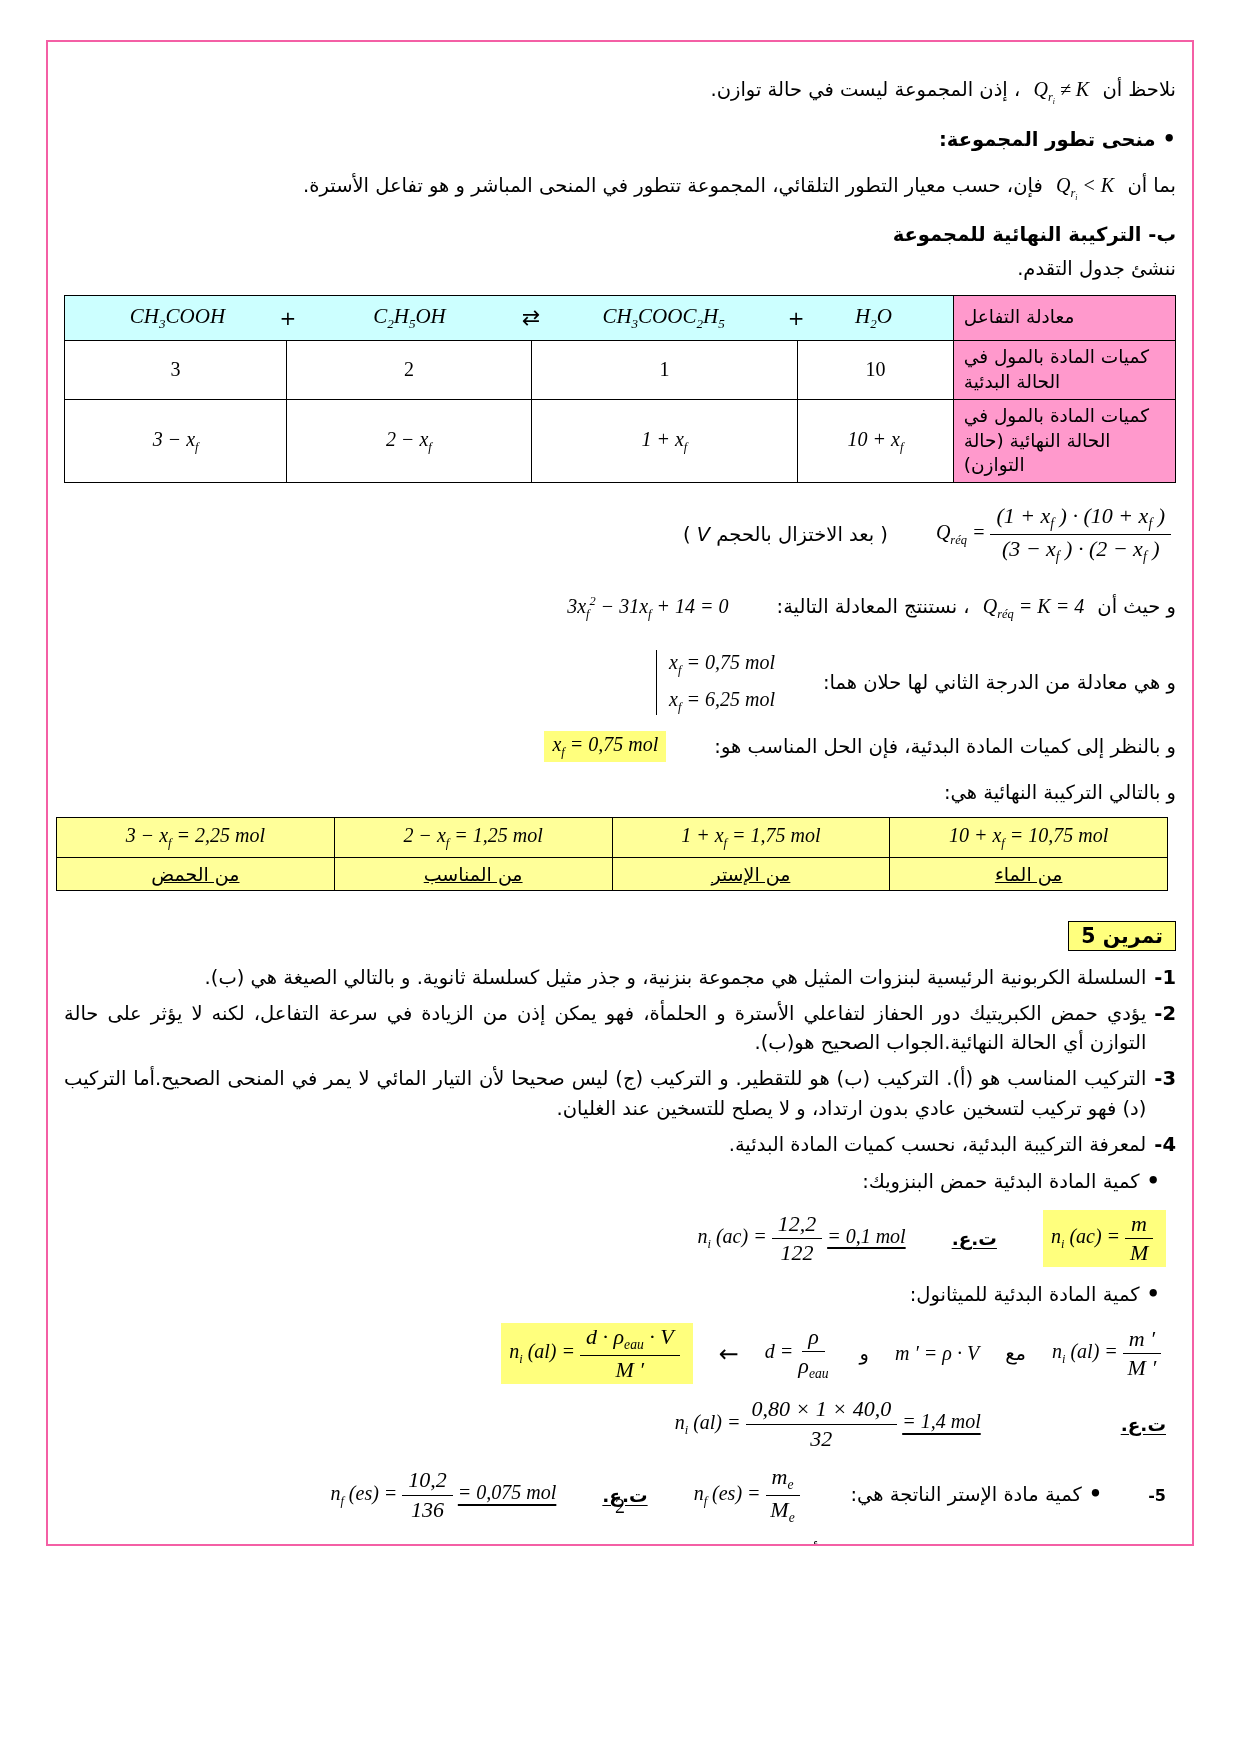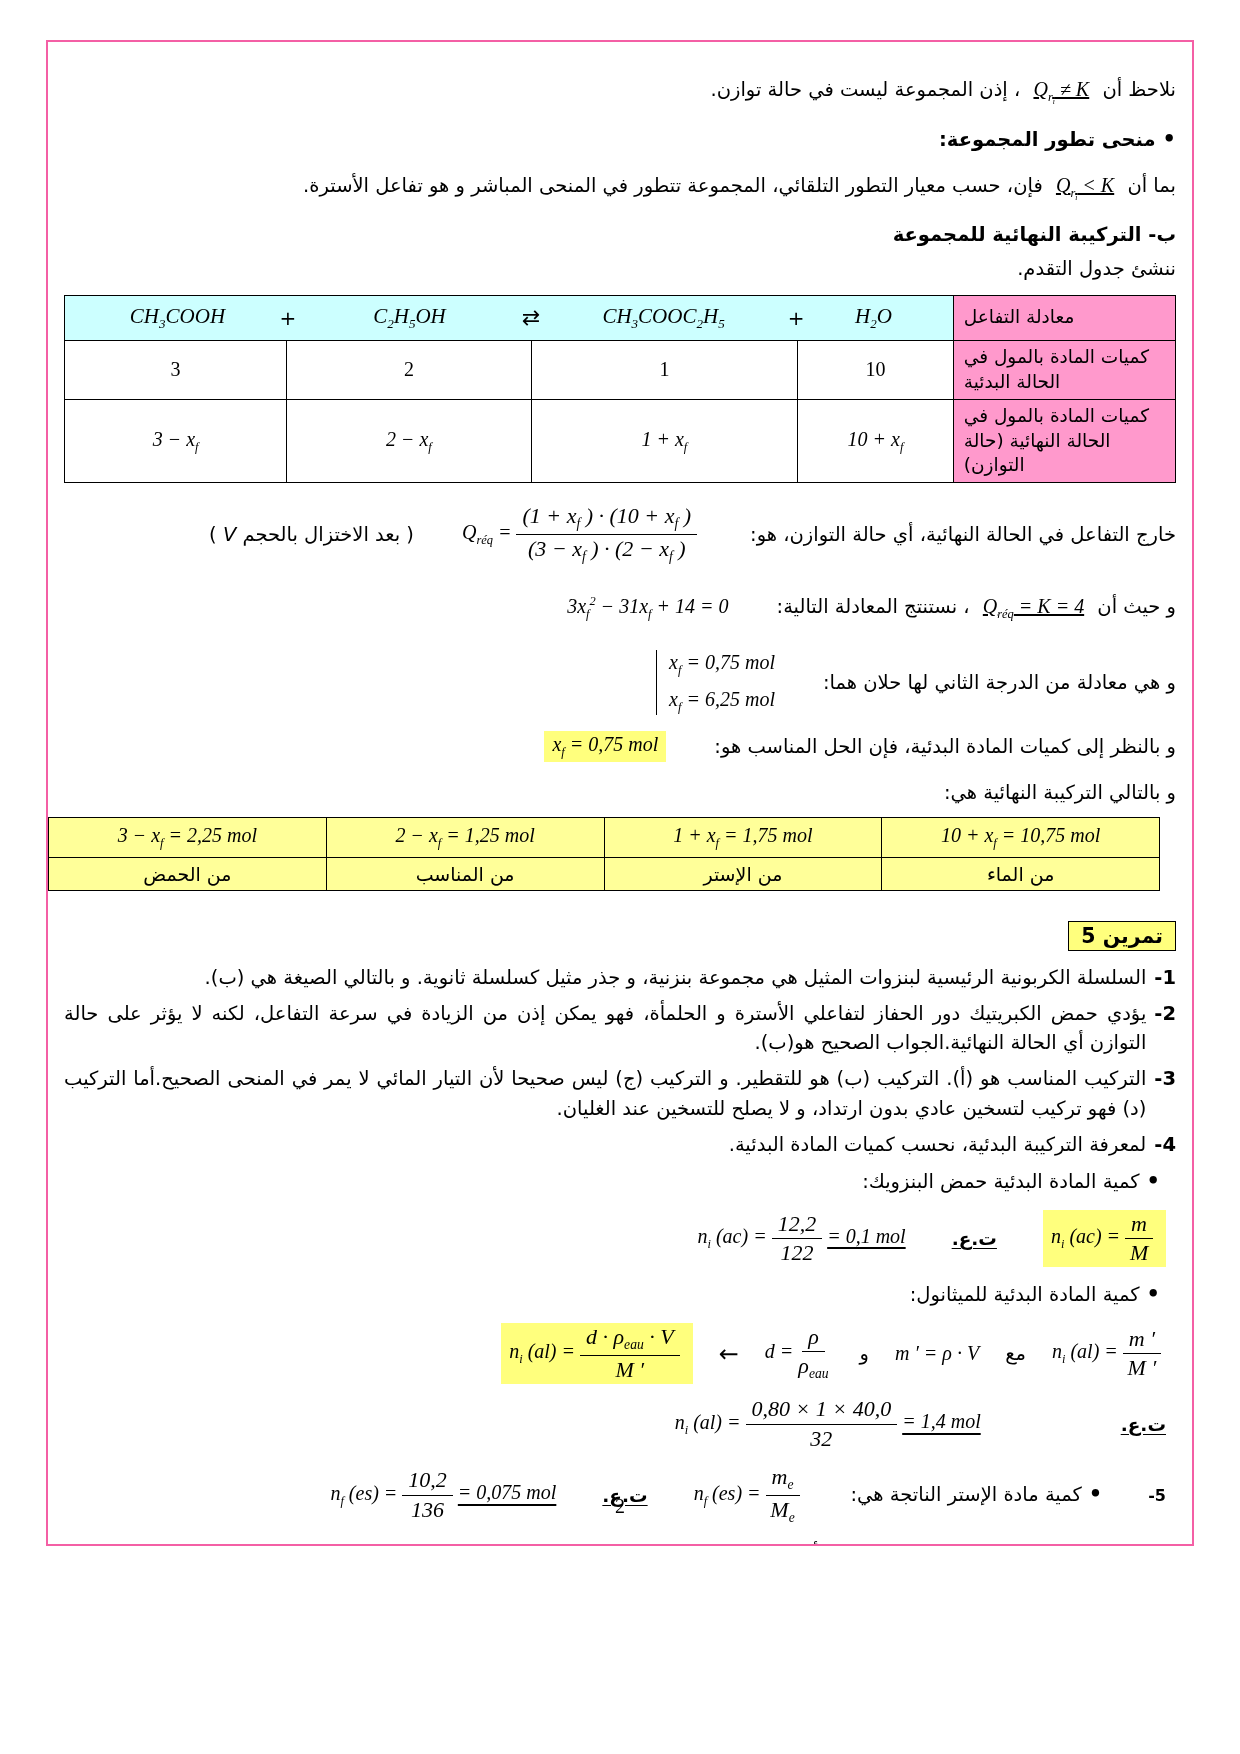--- a/index.html
+++ b/index.html
@@ -2,21 +2,21 @@
 <html lang="ar" style="--frame-pink: #f45fa5; --header-pink: #ff99cc; --header-cyan: #ccffff; --table-yellow: #ffff99; --highlight-yellow: #ffff7d;"><head>
 <meta charset="utf-8">
 <style>
   html,body{margin:0;padding:0;background:#fff;}
   .page{position:relative;width:1240px;height:1754px;background:#fff;color:#000;
         font-family:"DejaVu Sans","Liberation Sans",sans-serif;}
   .frame{position:absolute;top:40px;left:46px;right:46px;height:1506px;box-sizing:border-box;
          border:2px solid var(--frame-pink,#f45fa5);padding:18px 16px 10px;direction:rtl;overflow:hidden;}
 
   .ar{font-size:19.5px;line-height:1.5;text-align:right;margin:5px 0;}
-  .ar .math{margin:12px 7px;text-decoration:underline;}
+  .ar .math{margin:12px 7px;}
   .bold{font-weight:700;}
   .uh{text-underline-offset:3px;}
   .u{text-decoration:underline;text-underline-offset:4px;}
   .dot::before{content:"•";font-weight:700;font-size:21px;margin-left:7px;}
   .sub{padding-right:16px;}
   .just{text-align:justify;}
 
   .math{font-family:"Liberation Serif","DejaVu Serif",serif;font-style:italic;font-size:20px;
         direction:ltr;unicode-bidi:isolate;display:inline-block;line-height:1.25;}
   .math sub,.math sup{font-size:0.62em;}
@@ -43,21 +43,21 @@
                  text-align:left;direction:rtl;padding:4px 10px;}
   .ptable .val{padding:9px 4px;font-family:"Liberation Serif","DejaVu Serif",serif;font-size:20px;}
   .eqrow{display:flex;align-items:center;width:100%;justify-content:center;}
   .slot{display:flex;align-items:center;justify-content:center;position:relative;}
   .w1{width:25%}.w2{width:27.5%}.w3{width:30%}.w4{width:17.5%}
   .sym{position:absolute;left:100%;transform:translateX(-50%);font-family:"DejaVu Sans",sans-serif;
        font-style:normal;font-size:20px;}
   .sym.arrow{font-size:22px;}
   .chem{font-size:21px;}
 
-  .rtable{margin:10px 16px;}
+  .rtable{margin:10px 8px;text-decoration:underline;}
   .rtable td{border:1.4px solid #000;background:var(--table-yellow,#ffff99);text-align:center;padding:5px 4px;}
   .rtable .arlabel{font-size:19px;}
 
   .extitle{margin:30px 0 12px;}
   .boxed{display:inline-block;border:1.6px solid #000;background:var(--highlight-yellow,#ffff7d);
          padding:2px 12px;font-weight:700;font-size:20.5px;}
   .item{display:flex;gap:8px;margin:7px 0;font-size:19.5px;line-height:1.5;}
   .item .itxt{flex:1;}
   .pagenum{position:absolute;bottom:26px;left:0;right:0;text-align:center;
            font-family:"Liberation Serif","DejaVu Serif",serif;font-size:20px;}
@@ -131,21 +131,20 @@
         <td class="val"><span class="math">3 − x<sub>f</sub></span></td>
         <td class="val"><span class="math">2 − x<sub>f</sub></span></td>
         <td class="val"><span class="math">1 + x<sub>f</sub></span></td>
         <td class="val"><span class="math">10 + x<sub>f</sub></span></td>
         <td class="pinkc">كميات المادة بالمول في الحالة النهائية (حالة التوازن)</td>
       </tr>
     </tbody>
       </table>
 
     <div class="mrow">
-      <p class="ar">خارج التفاعل في الحالة النهائية، أي حالة التوازن، هو:</p>
       <span class="math" dir="ltr">
         <span>Q<sub>réq</sub> =</span><span class="frac">
             <span class="fnum">(1 + x<sub>f</sub> ) · (10 + x<sub>f</sub> )</span>
             <span class="fden">(3 − x<sub>f</sub> ) · (2 − x<sub>f</sub> )</span>
           </span>
       </span>
       <span class="ar">( بعد الاختزال بالحجم <i>V</i> )</span>
     </div>
 
     <div class="mrow">

